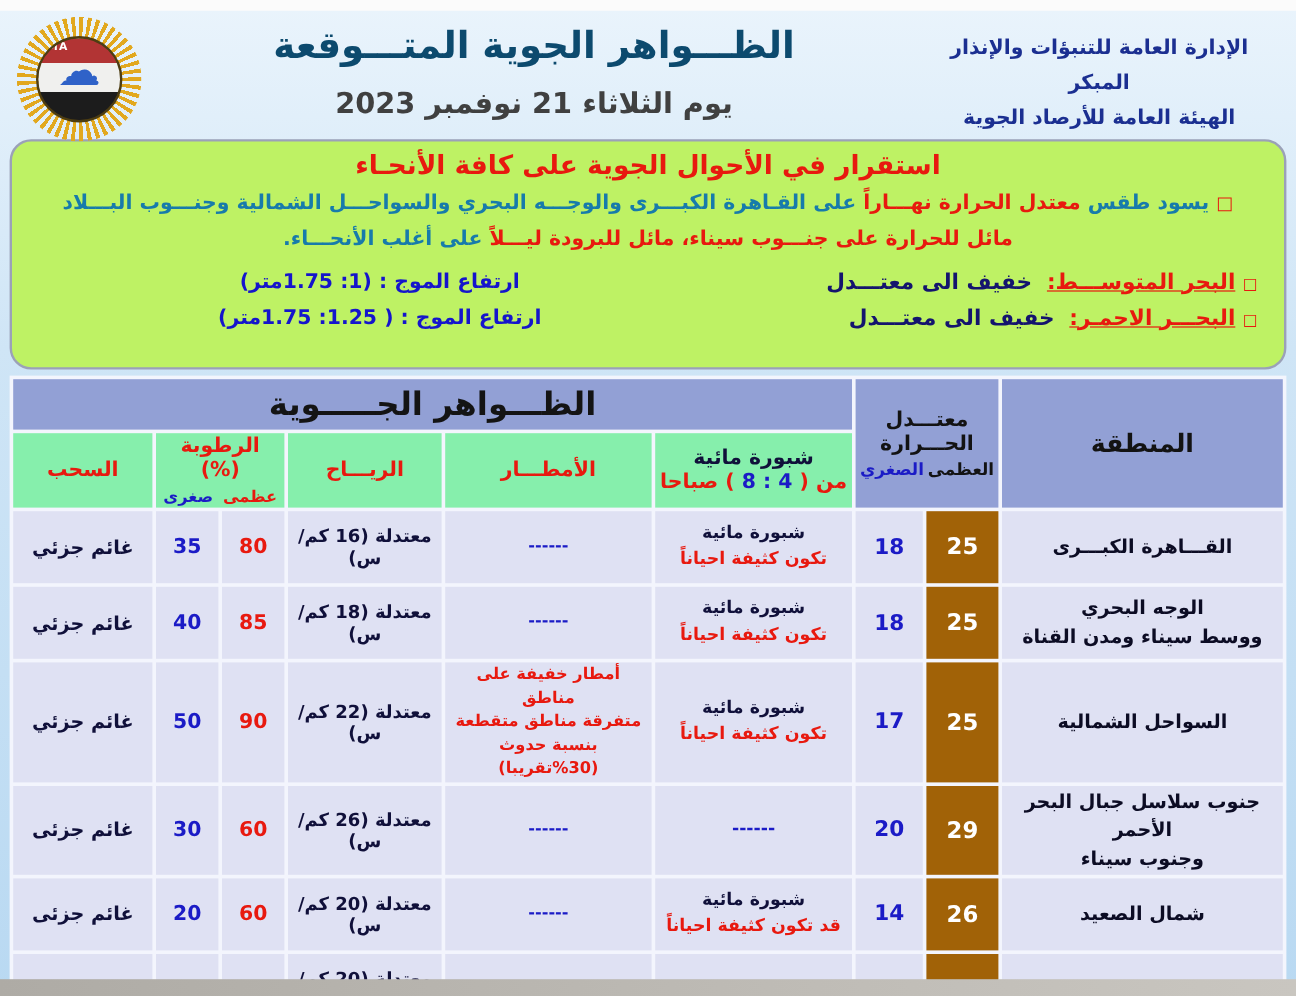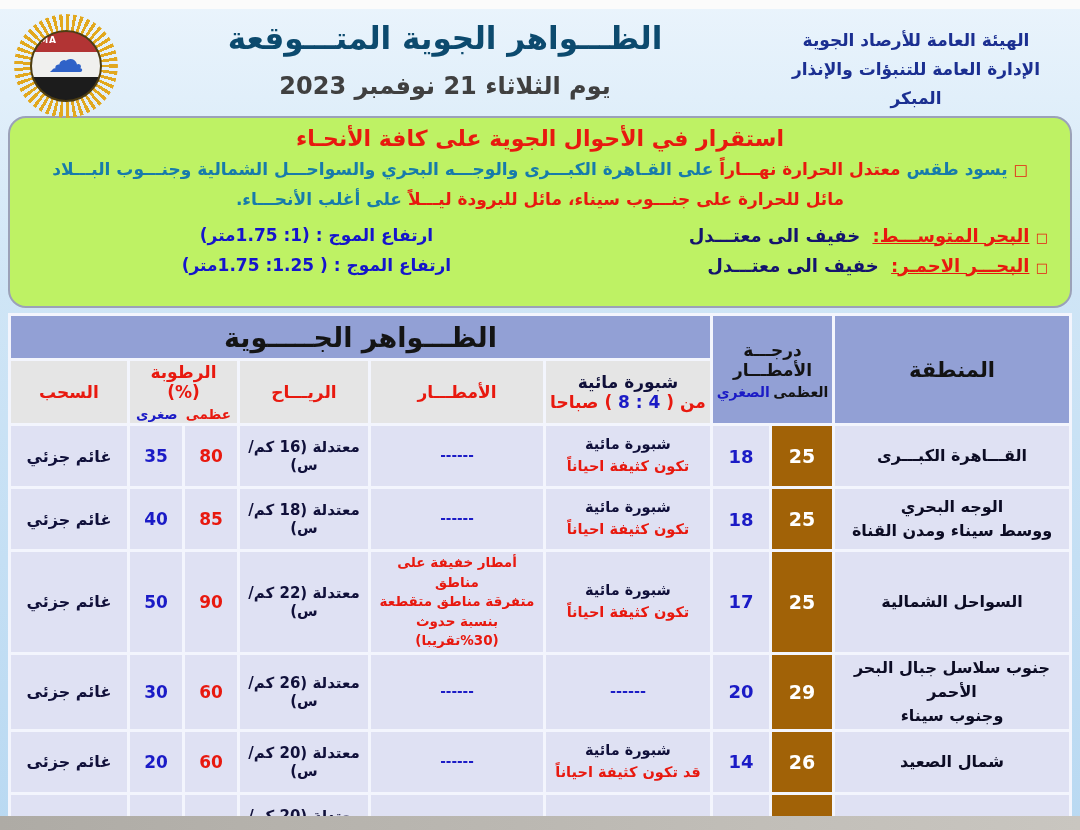--- a/index.html
+++ b/index.html
@@ -48,21 +48,21 @@
   .weather-table { margin:5px 8px 0 8px; border-collapse:separate; border-spacing:3px;
     background:#f3f5fd; width:1064px; table-layout:fixed; }
   th, td { text-align:center; vertical-align:middle; padding:1px 2px; }
   thead th { background:#92a0d5; }
   .th-title { font-size:27px; font-weight:bold; color:#141414; height:42px; letter-spacing:2px; }
   .th-region { font-size:21px; font-weight:bold; color:#131313; }
   .th-temp { font-size:17px; font-weight:bold; color:#131313; }
   .subs { display:flex; justify-content:space-around; margin-top:4px; font-size:14px; }
   .sub-max { color:#131313; }
   .sub-min { color:#1b1bc6; }
-  .head2 th { height:54px; background:#e5e5e5; font-weight:bold; font-size:17px; color:#e8190f; }
+  .head2 th { height:54px; background:#86efac; font-weight:bold; font-size:17px; color:#e8190f; }
   .head2 .hum .subs { font-size:13.5px; }
   .head2 .hum .sub-max { color:#e8190f; }
   .th-fog { font-size:15px; }
   tbody td { background:#dfe1f3; height:60px; font-weight:bold; }
   .td-region { font-size:16px; color:#0c0c24; white-space:pre-line; line-height:1.5; }
   .td-tmax { background:#a16207; color:#ffffff; font-size:19px; }
   .td-tmin { color:#1b1bc6; font-size:18px; }
   .td-fog { font-size:14.5px; line-height:1.5; }
   .td-rain { font-size:13.5px; line-height:1.45; }
   .td-wind { color:#10103a; font-size:15px; }
@@ -75,22 +75,22 @@
   .c-navy { color:#10103a; }
   .c-blue { color:#1b1bc6; }
 </style>
 </head>
 <body>
 
 <div class="top-strip"></div>
 
 <header class="header">
   <div class="org">
+    <div>الإدارة العامة للتنبؤات والإنذار المبكر</div>
     <div>الهيئة العامة للأرصاد الجوية</div>
-    <div>الإدارة العامة للتنبؤات والإنذار المبكر</div>
   </div>
   <div class="title-block">
     <div class="main-title">الظـــواهر الجوية المتـــوقعة</div>
     <div class="date">يوم الثلاثاء 21 نوفمبر 2023</div>
   </div>
   <div class="logo">
     <div class="rays"></div>
     <div class="logo-inner">
       <span class="logo-ema">EMA</span>
       <span class="logo-cloud">☁</span>
@@ -130,21 +130,21 @@
       <col style="width:172px">
       <col style="width:128px">
     <col style="width:52px">
       <col style="width:52px">
       <col style="width:116px">
   </colgroup>
   <thead>
     <tr>
       <th rowspan="2" class="th-region">المنطقة</th>
       <th colspan="2" rowspan="2" class="th-temp">
-        <div>درجـــة الأمطـــار</div>
+        <div>معتـــدل الحـــرارة</div>
         <div class="subs">
           <span class="sub-max">العظمى</span>
           <span class="sub-min">الصغري</span>
         </div>
       </th>
       <th colspan="6" class="th-title">الظـــواهر الجـــــوية</th>
     </tr>
     <tr class="head2">
       <th class="th-fog">
         <div class="c-navy">شبورة مائية</div>

